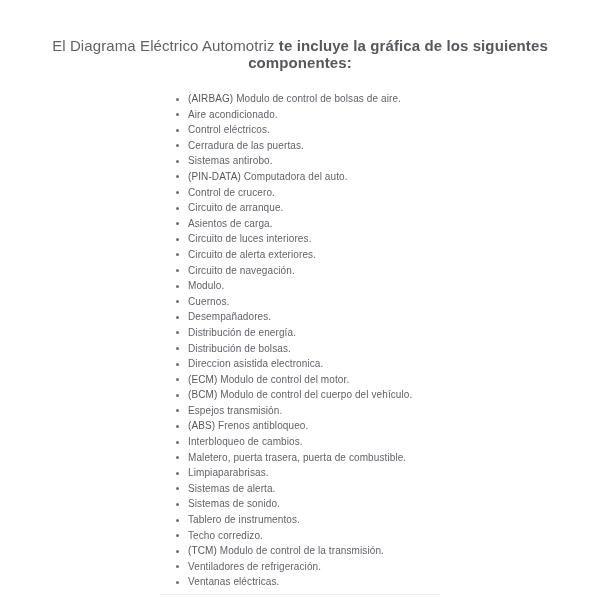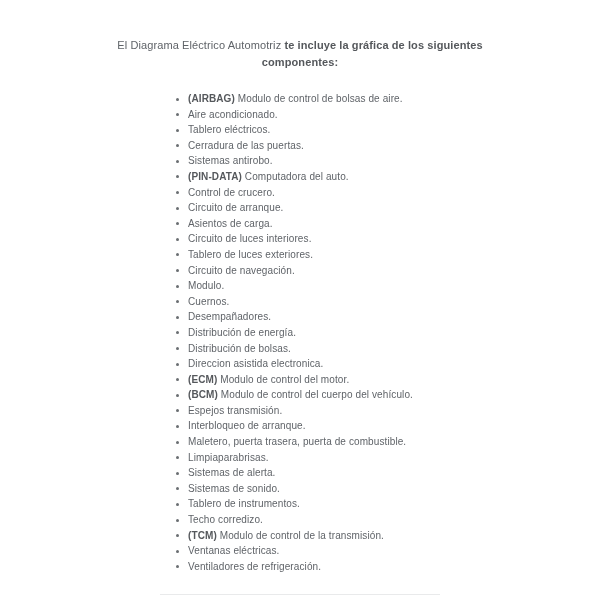--- a/index.html
+++ b/index.html
@@ -16,21 +16,21 @@
     overflow: hidden;
   }
   .page {
     width: 600px;
     height: 600px;
     position: relative;
   }
   .title {
     padding-top: 37px;
     text-align: center;
-    font-size: 11px;
+    font-size: 15px;
     line-height: 17px;
     color: #5f6368;
     letter-spacing: 0.1px;
   }
   .title .bold {
     font-weight: 700;
     color: #55585c;
   }
   ul.components {
     margin: 20px 0 0 0;
@@ -50,21 +50,21 @@
     content: "";
     position: absolute;
     left: 1px;
     top: 6.5px;
     width: 3px;
     height: 3px;
     border-radius: 50%;
     background: #6a6e72;
   }
   ul.components li strong {
-    font-weight: 700;
+    font-weight: 400;
     color: #55585c;
     margin-top: 25px;
   }
   .divider {
     position: absolute;
     left: 160px;
     top: 594px;
     width: 280px;
     height: 1px;
     background: #e9eaeb;
@@ -80,37 +80,37 @@
     <span class="bold">te incluye la gráfica de los siguientes</span><br>
     <span class="bold">componentes:</span>
   </div>
 
   <ul class="components">
 
       <li><strong>(AIRBAG)</strong> <span>Modulo de control de bolsas de aire.</span></li>
 
       <li><strong></strong> <span>Aire acondicionado.</span></li>
 
-      <li><strong></strong> <span>Tablero eléctricos.</span></li>
+      <li><strong></strong> <span>Control eléctricos.</span></li>
 
       <li><strong></strong> <span>Cerradura de las puertas.</span></li>
 
       <li><strong></strong> <span>Sistemas antirobo.</span></li>
 
       <li><strong>(PIN-DATA)</strong> <span>Computadora del auto.</span></li>
 
       <li><strong></strong> <span>Control de crucero.</span></li>
 
       <li><strong></strong> <span>Circuito de arranque.</span></li>
 
       <li><strong></strong> <span>Asientos de carga.</span></li>
 
       <li><strong></strong> <span>Circuito de luces interiores.</span></li>
 
-      <li><strong></strong> <span>Tablero de luces exteriores.</span></li>
+      <li><strong></strong> <span>Circuito de alerta exteriores.</span></li>
 
       <li><strong></strong> <span>Circuito de navegación.</span></li>
 
       <li><strong></strong> <span>Modulo.</span></li>
 
       <li><strong></strong> <span>Cuernos.</span></li>
 
       <li><strong></strong> <span>Desempañadores.</span></li>
 
       <li><strong></strong> <span>Distribución de energía.</span></li>
@@ -118,37 +118,38 @@
       <li><strong></strong> <span>Distribución de bolsas.</span></li>
 
       <li><strong></strong> <span>Direccion asistida electronica.</span></li>
 
       <li><strong>(ECM)</strong> <span>Modulo de control del motor.</span></li>
 
       <li><strong>(BCM)</strong> <span>Modulo de control del cuerpo del vehículo.</span></li>
 
       <li><strong></strong> <span>Espejos transmisión.</span></li>
 
+      <li><strong>(ABS)</strong> <span>Frenos antibloqueo.</span></li>
 
-      <li><strong></strong> <span>Interbloqueo de arranque.</span></li>
+      <li><strong></strong> <span>Interbloqueo de cambios.</span></li>
 
       <li><strong></strong> <span>Maletero, puerta trasera, puerta de combustible.</span></li>
 
       <li><strong></strong> <span>Limpiaparabrisas.</span></li>
 
       <li><strong></strong> <span>Sistemas de alerta.</span></li>
 
       <li><strong></strong> <span>Sistemas de sonido.</span></li>
 
       <li><strong></strong> <span>Tablero de instrumentos.</span></li>
 
       <li><strong></strong> <span>Techo corredizo.</span></li>
 
       <li><strong>(TCM)</strong> <span>Modulo de control de la transmisión.</span></li>
 
+      <li><strong></strong> <span>Ventiladores de refrigeración.</span></li>
+
       <li><strong></strong> <span>Ventanas eléctricas.</span></li>
-
-      <li><strong></strong> <span>Ventiladores de refrigeración.</span></li>
     </ul>
 
   <div class="divider"></div>
 
 </div>
 
 </body></html>

